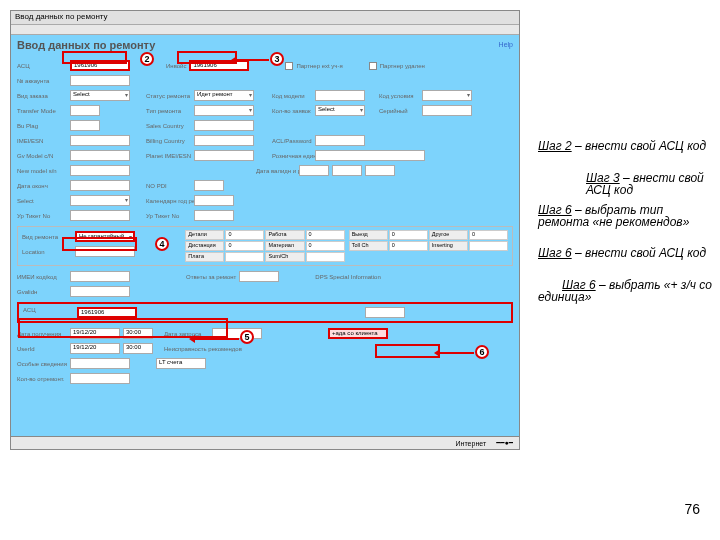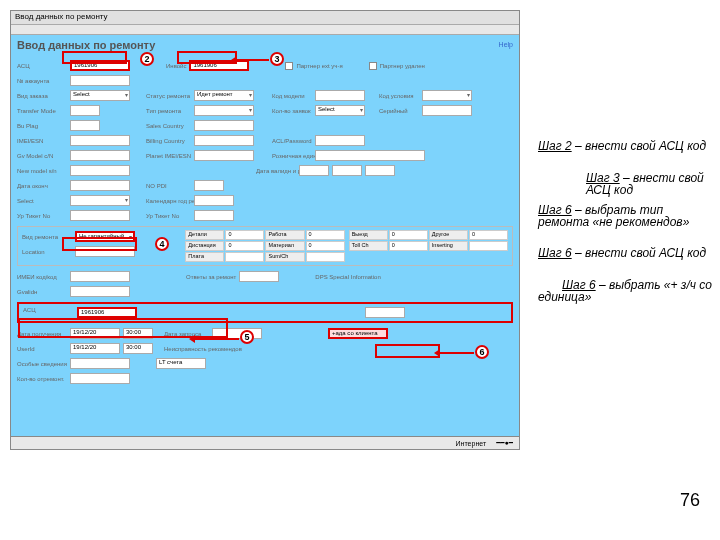--- a/index.html
+++ b/index.html
@@ -27,21 +27,21 @@
   .section-box { border: 1px solid #bbb; padding: 3px 4px; margin: 2px 0; display: flex; gap: 4px; }
   .section-col { display: flex; flex-direction: column; gap: 2px; flex: 1; }
   .minitable { display: grid; grid-template-columns: repeat(4, 1fr); gap: 1px; font-size: 5.5px; }
   .minitable .cell { border: 1px solid #ccc; height: 10px; padding: 0 2px; background: #fff; }
   .minitable .hdr { background: #eee; }
   .annotation-bubble { position: absolute; width: 14px; height: 14px; border: 2px solid #d00; border-radius: 50%; display: flex; align-items: center; justify-content: center; font-size: 9px; font-weight: bold; background: #fff; color: #000; z-index: 10; }
   .annotation-arrow { position: absolute; height: 0; border-top: 2px solid #d00; z-index: 9; }
   .annotation-arrow::before { content: ""; position: absolute; left: -6px; top: -5px; border-right: 6px solid #d00; border-top: 4px solid transparent; border-bottom: 4px solid transparent; }
   .annotation-box { position: absolute; border: 2px solid #d00; z-index: 8; }
   .sidebar-text { position: absolute; left: 538px; font-size: 12px; line-height: 12px; font-style: italic; }
-  .page-num { position: absolute; right: 20px; bottom: 29px; font-size: 18px; }
+  .page-num { position: absolute; right: 20px; bottom: 23px; font-size: 14px; }
   .statusbar { position: absolute; left: 10px; bottom: 90px; width: 510px; height: 14px; border: 1px solid #888; background: #e8e8e8; font-size: 7px; display: flex; align-items: center; justify-content: flex-end; gap: 10px; padding: 0 6px; }
 </style>
 </head>
 <body>
 
 <div class="app-window">
   <div class="titlebar"><span>Ввод данных по ремонту</span></div>
   <div class="toolbar"></div>
   <div class="header-row">Ввод данных по ремонту</div>
   <div style="position:absolute;right:6px;top:30px;font-size:7px;color:#36c;">Help</div>

